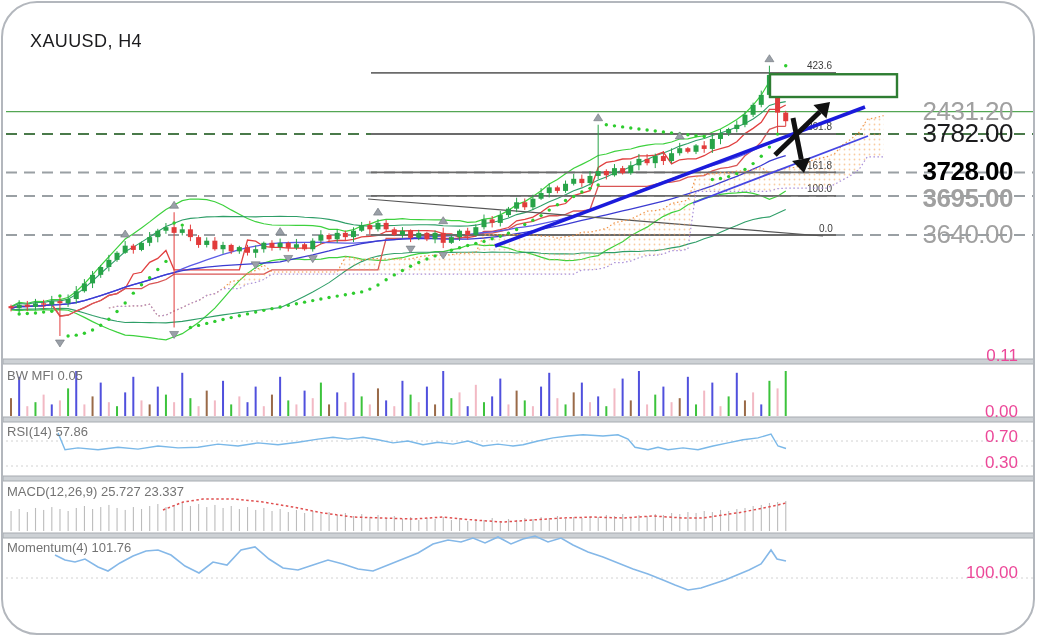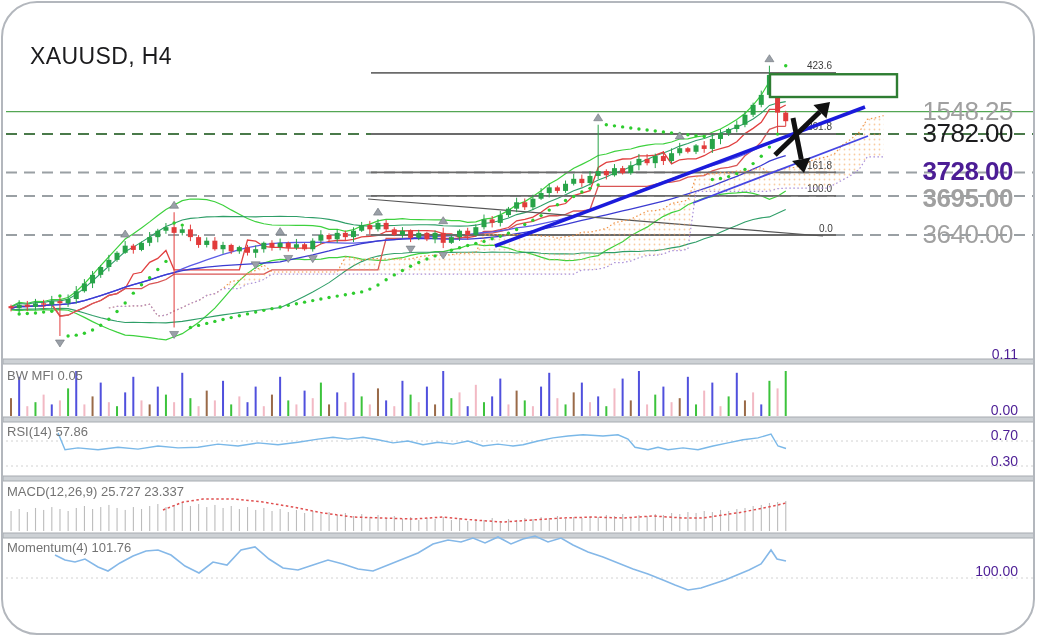--- a/index.html
+++ b/index.html
@@ -1,23 +1,23 @@
 <!DOCTYPE html>
 <html><head>
 <meta charset="utf-8">
 <style>
   html,body{margin:0;padding:0;background:#fff;font-family:"Liberation Sans",sans-serif;}
   #stage{position:relative;width:1040px;height:640px;}
   .card{position:absolute;left:0;top:0;width:1034px;height:634px;margin:1px;background:#fff;
         border:2px solid #b3b7bd;border-radius:36px;overflow:hidden;box-sizing:border-box;}
   #cv{position:absolute;left:0;top:0;}
-  .ttl{position:absolute;left:27px;top:40px;font-size:23px;color:#1b1b1d;font-weight:500;letter-spacing:.4px;}
+  .ttl{position:absolute;left:27px;top:28px;font-size:18px;color:#1b1b1d;font-weight:500;letter-spacing:.4px;}
   .plabel{position:absolute;right:20px;font-size:26px;letter-spacing:-.5px;line-height:27px;white-space:nowrap;}
   .pane-label{position:absolute;left:4px;font-size:13px;color:#737373;white-space:nowrap;}
-  .scale-label{position:absolute;right:15px;font-size:14px;color:#4c1d95;white-space:nowrap;}
+  .scale-label{position:absolute;right:15px;font-size:17px;color:#ec4899;white-space:nowrap;}
 </style>
 </head>
 <body>
 
 <div id="stage">
   <div class="card">
     <svg id="cv" width="1040" height="640">
         <defs>
           <clipPath id="mainClip">
             <rect x="3" y="12" width="1034" height="344"></rect>
@@ -574,23 +574,23 @@
         <rect x="765.915" y="499.9717" width="1.1" height="28.0283" fill="#bcbcbc"></rect>
         <rect x="774.0699999999999" y="499.0413" width="1.1" height="28.9587" fill="#bcbcbc"></rect>
         <rect x="782.2249999999999" y="497.9946" width="1.1" height="30.0054" fill="#bcbcbc"></rect>
         <path stroke="#e05050" stroke-width="1.5" stroke-dasharray="2.5 2.5" d="M160 506.9497L180 499.0413L200 496.0175L230 496.0175L260 499.0413L290 504.0422L320 509.9735L350 514.044L380 514.9744L410 516.0211L440 514.044L470 516.9515L500 519.0449L530 516.9515L560 514.9744L590 514.044L620 514.9744L650 512.9973L680 514.9744L700 514.9744L720 511.9506L740 509.0431L760 504.9726L775 501.9488L783 499.9717" fill="none"></path>
         <line x1="3" y1="575" x2="1037" y2="575" stroke="#d2d2d2" stroke-width="1" stroke-dasharray="2 3"></line>
         <path stroke="#85b8e8" stroke-width="1.6" d="M52 552.00857L62 556.96583L72 559.01711L82 556.02566L95 563.9743699999999L105 567.9914600000001L117 559.95728L130 553.03421L143 547.99148L155 546.96584L168 552.00857L182 563.0341999999999L196 569.95727L210 559.01711L224 562.00856L238 546.96584L252 543.9743900000001L266 556.02566L280 565.00001L295 566.96582L310 562.00856L325 556.96583L340 560.98292L355 566.02565L370 567.9914600000001L385 562.00856L400 556.02566L415 549.95729L430 540.98294L445 536.9658499999999L458 539.0171300000001L470 535.0000399999999L482 539.9573L495 533.9744000000001L508 540.98294L520 536.02568L532 533.03423L545 539.0171300000001L558 535.0000399999999L570 542.00858L585 549.01712L600 553.9743800000001L615 559.95728L630 566.02565L645 570.9829100000001L660 576.96581L672 582.0085399999999L685 586.9658000000001L698 584.99999L710 580.9829L722 576.96581L734 572.00855L746 566.96582L758 560.98292L768 546.96584L774 556.02566L783 557.99147" fill="none"></path>
       </svg>
 
     <div class="ttl">XAUUSD, H4</div>
 
-    <div class="plabel" id="pl0" style="top: 94.6108px; color: rgb(160, 160, 160); font-weight: 400;">1548.25</div>
+    <div class="plabel" id="pl0" style="top: 94.6108px; color: rgb(160, 160, 160); font-weight: 400;">2431.20</div>
     <div class="plabel" id="pl1" style="top: 116.995px; color: rgb(28, 28, 30); font-weight: 400;">3782.00</div>
-    <div class="plabel" id="pl2" style="top: 155.406px; color: #4c1d95; font-weight: 700;">3728.00</div>
+    <div class="plabel" id="pl2" style="top: 155.406px; color: #000000; font-weight: 700;">3728.00</div>
     <div class="plabel" id="pl3" style="top: 182px; color: rgb(160, 160, 160); font-weight: 700;">3695.00</div>
     <div class="plabel" id="pl4" style="top: 218px; color: rgb(160, 160, 160); font-weight: 400;">3640.00</div>
 
     <div class="pane-label" style="top:365px">BW MFI 0.05</div>
     <div class="pane-label" style="top:421px">RSI(14) 57.86</div>
     <div class="pane-label" style="top:481px">MACD(12,26,9) 25.727 23.337</div>
     <div class="pane-label" style="top:537px">Momentum(4) 101.76</div>
 
     <div class="scale-label" style="top:343px">0.11</div>
     <div class="scale-label" style="top:399px">0.00</div>

